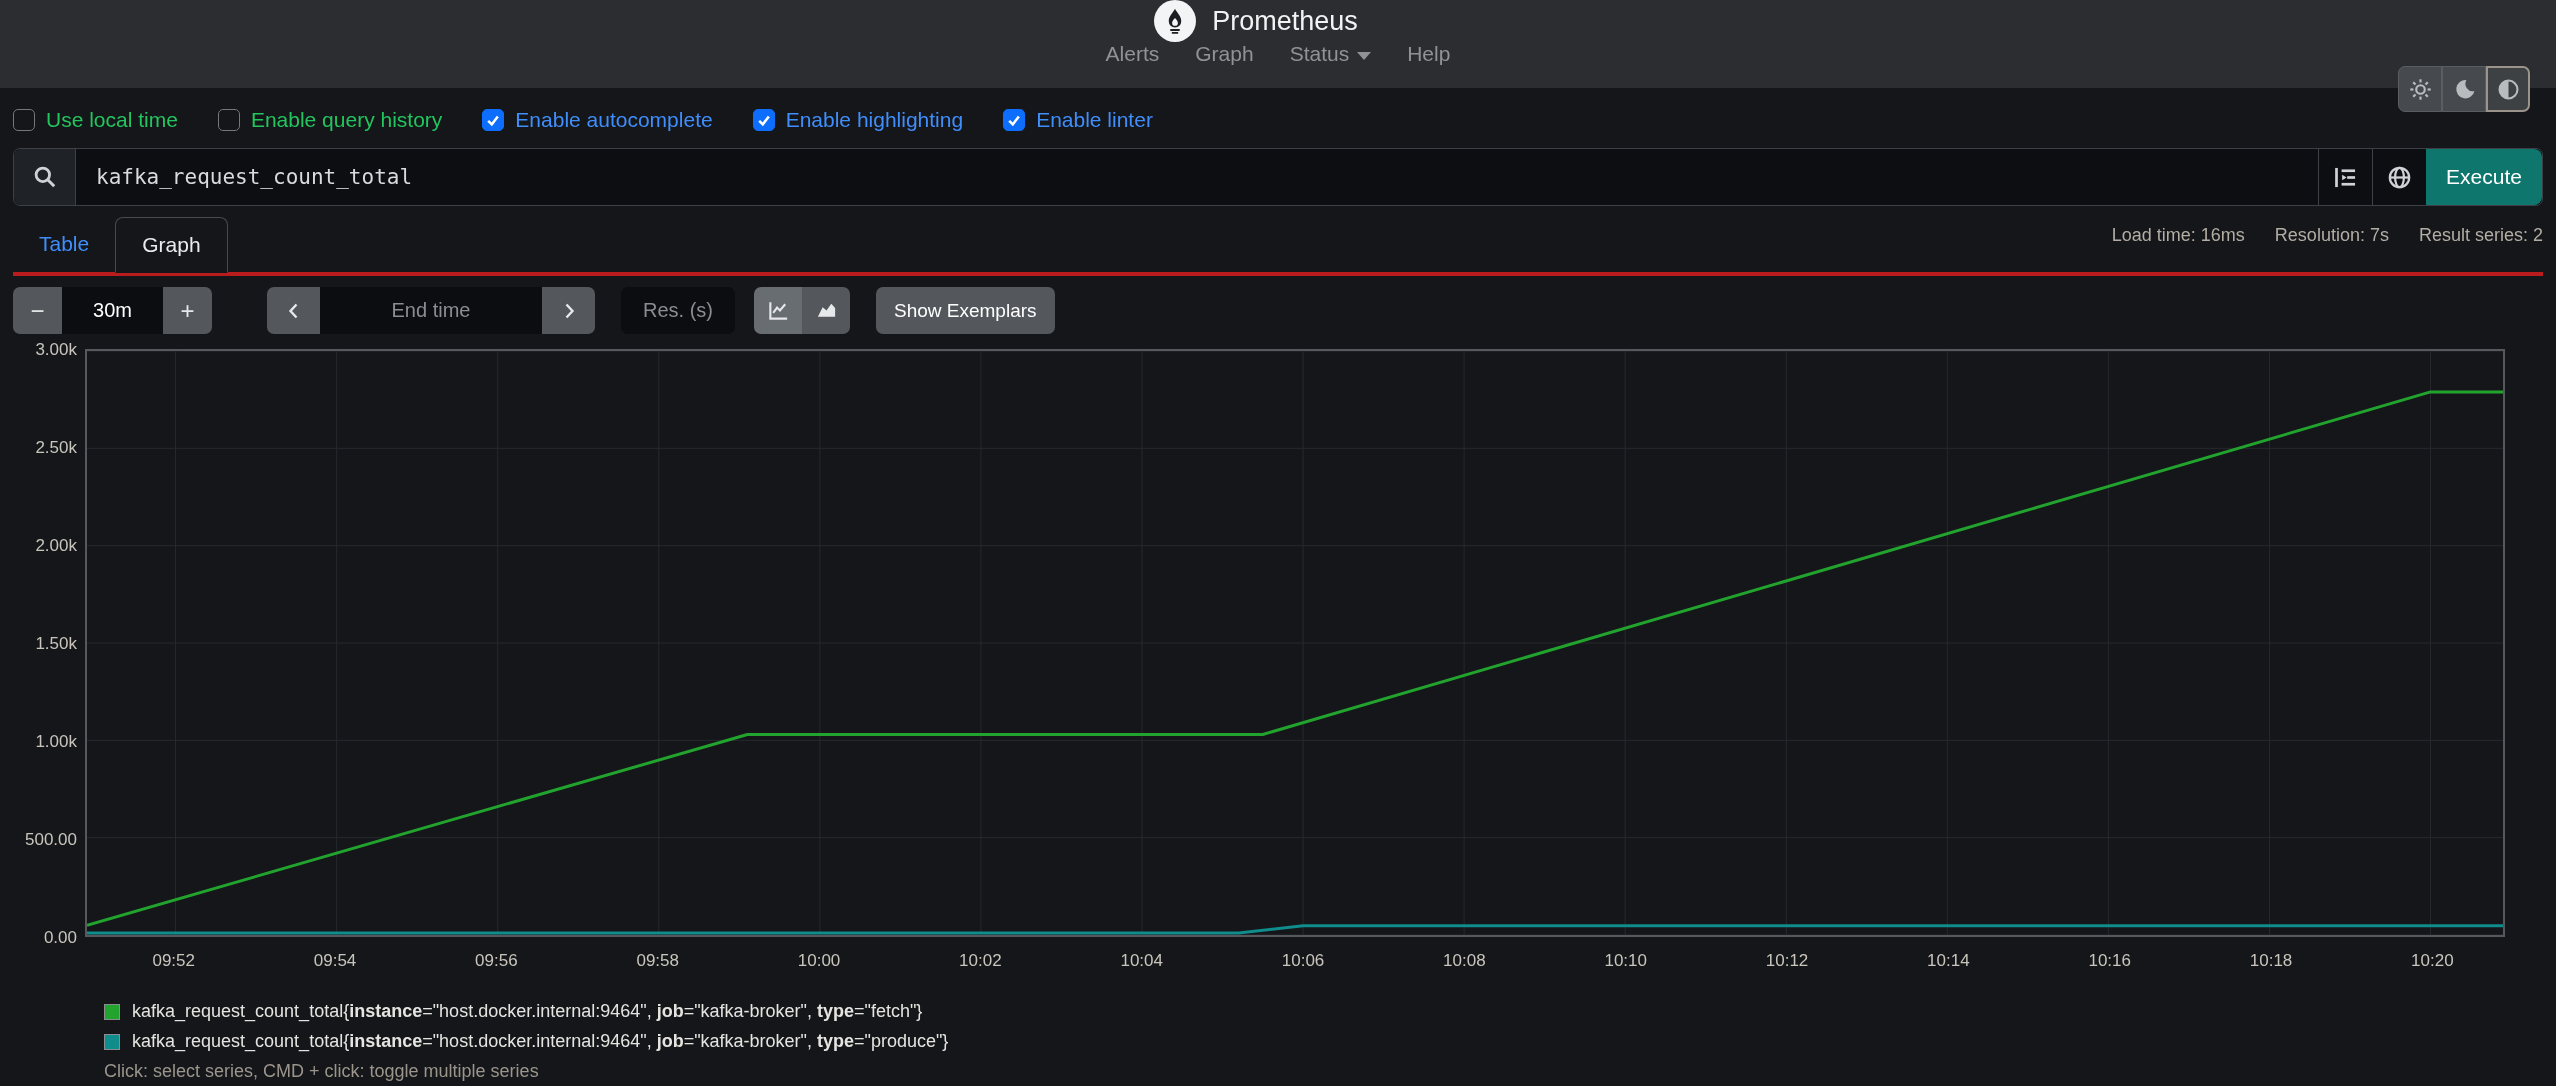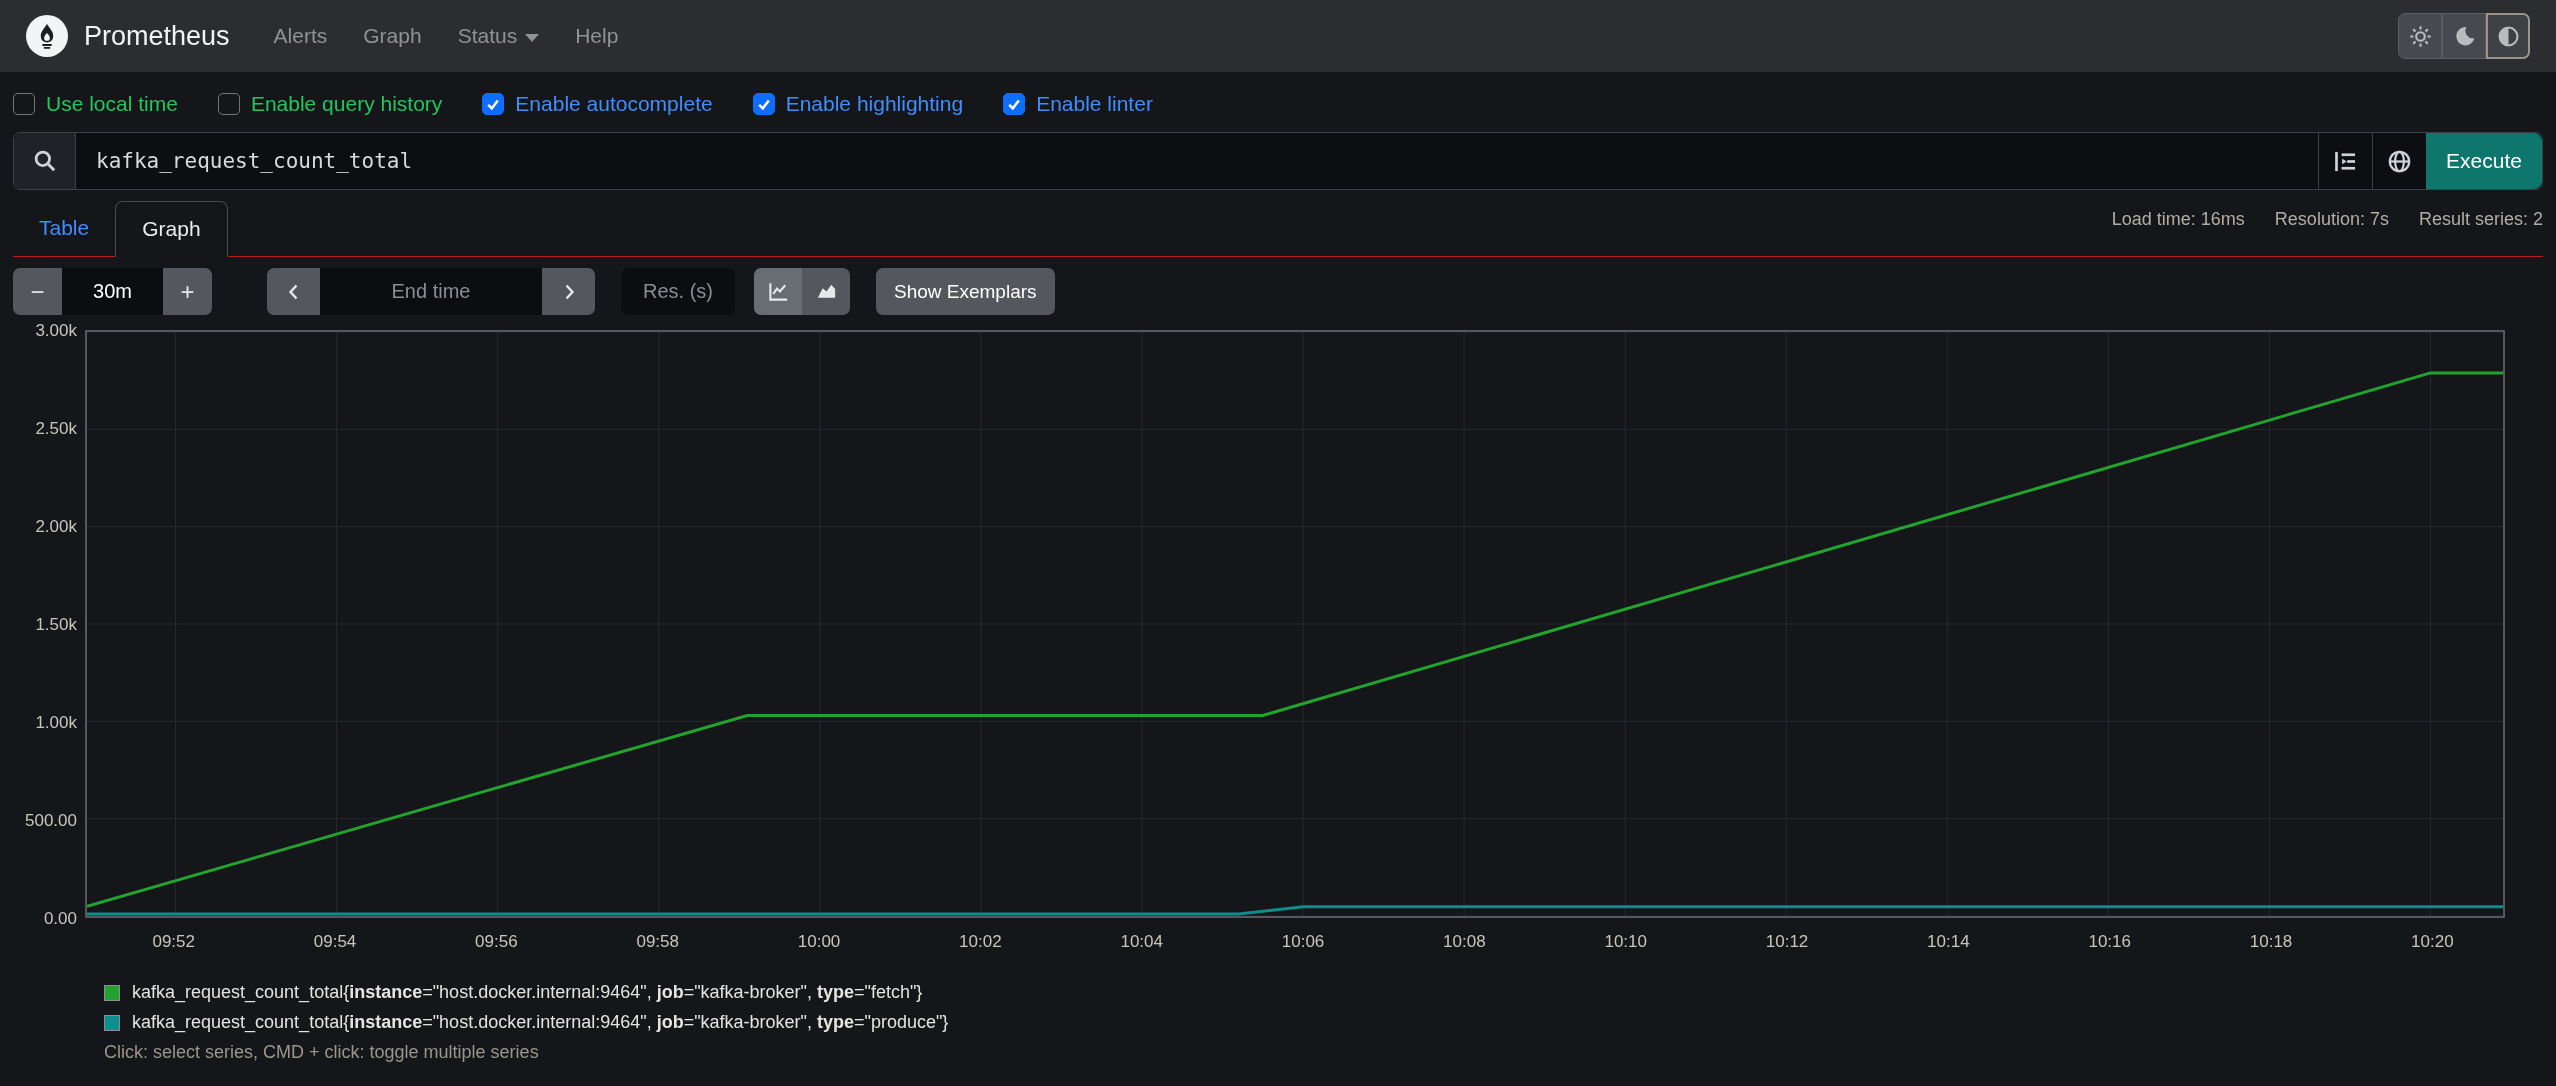--- a/index.html
+++ b/index.html
@@ -4,22 +4,23 @@
 <style>
   * { box-sizing: border-box; margin: 0; padding: 0; }
   html,body { width:2556px; height:1086px; overflow:hidden; }
   body {
     background:#141619;
     font-family:"Liberation Sans", sans-serif;
     color:#dfe2e5;
   }
   
   .navbar {
-    height:72px; background:#2b2d31; display:flex; align-items:center;
+    height:88px; background:#2b2d31; display:flex; align-items:center;
     padding:0 26px;
+    flex-direction:column;
   }
   .brand { display:flex; align-items:center; gap:16px; margin-right:44px; cursor:pointer; }
   .logo-circle {
     width:42px; height:42px; border-radius:50%; background:#f3f4f5;
     display:flex; align-items:center; justify-content:center;
   }
   .brand-title { font-size:27px; color:#f2f3f4; }
   .nav-links { display:flex; align-items:center; gap:36px; }
   .nav-link { font-size:21px; color:#909396; cursor:pointer; display:flex; align-items:center; gap:8px;}
   .caret-down {
@@ -69,21 +70,21 @@
     display:flex; align-items:center; justify-content:center; cursor:pointer;
   }
   .icon-btn svg { stroke:#cfd2d6; fill:none; }
   .icon-btn svg .fill { fill:#cfd2d6; stroke:none; }
   .execute-btn {
     width:116px; background:#0f766e; color:#fff; font-size:21px; border:none;
     border-radius:0 8px 8px 0; cursor:pointer; font-family:inherit;
   }
 
   
-  .tab-row { margin-top:11px; display:flex; align-items:stretch; border-bottom:1px solid #b91c1c; position:relative; }
+  .tab-row { margin-top:11px; display:flex; align-items:stretch; border-bottom:4px solid #b91c1c; position:relative; }
   .tab { font-size:21px; padding:15px 26px; cursor:pointer; }
   .tab.link { color:#3f8efc; }
   .tab.active {
     color:#e9ebee; border:1px solid #46494d; border-bottom:1px solid #141619;
     border-radius:8px 8px 0 0; margin-bottom:-1px; background:#141619;
   }
   .stats { margin-left:auto; display:flex; gap:30px; padding-top:8px; }
   .stat { font-size:18px; color:#b3ada4; }
 
   

